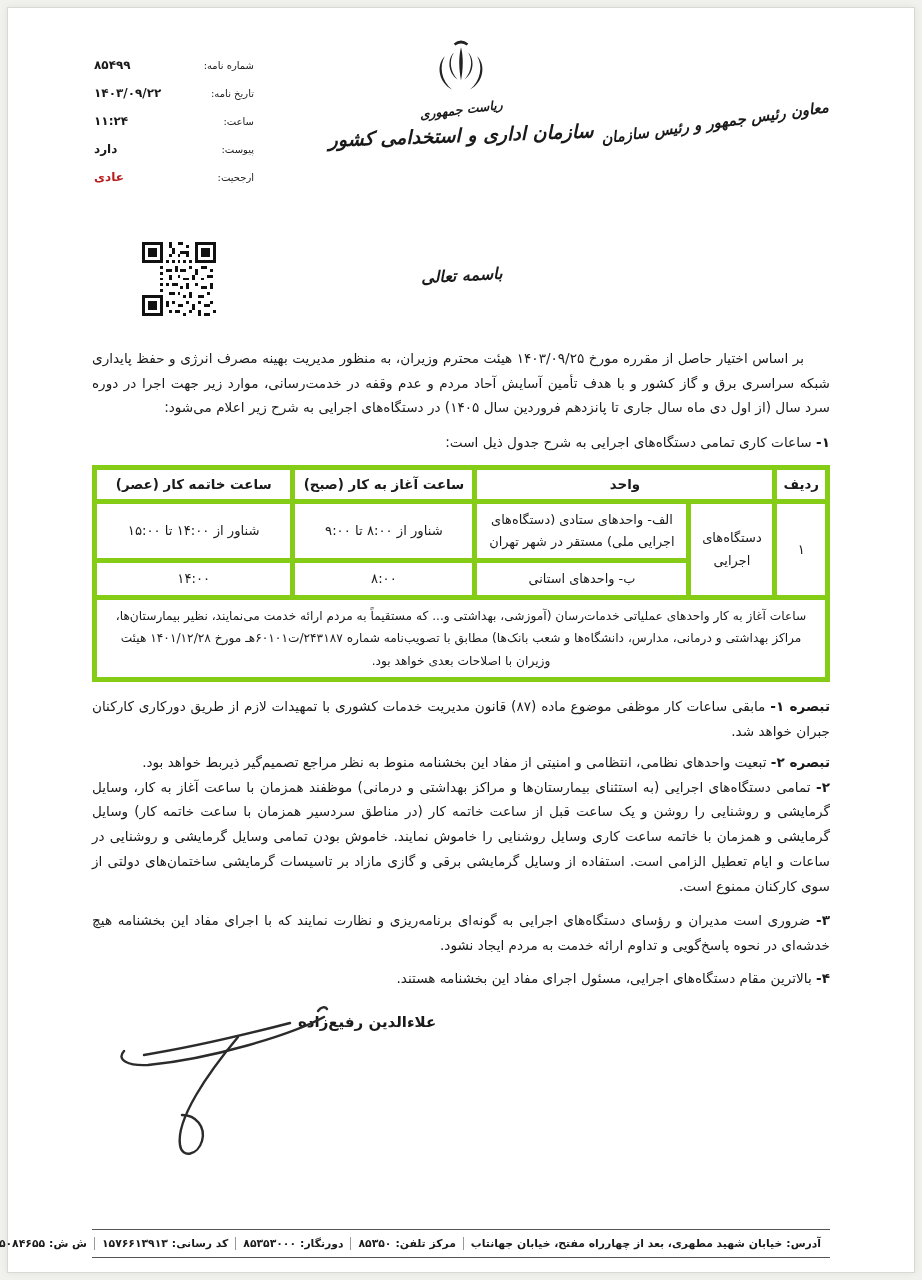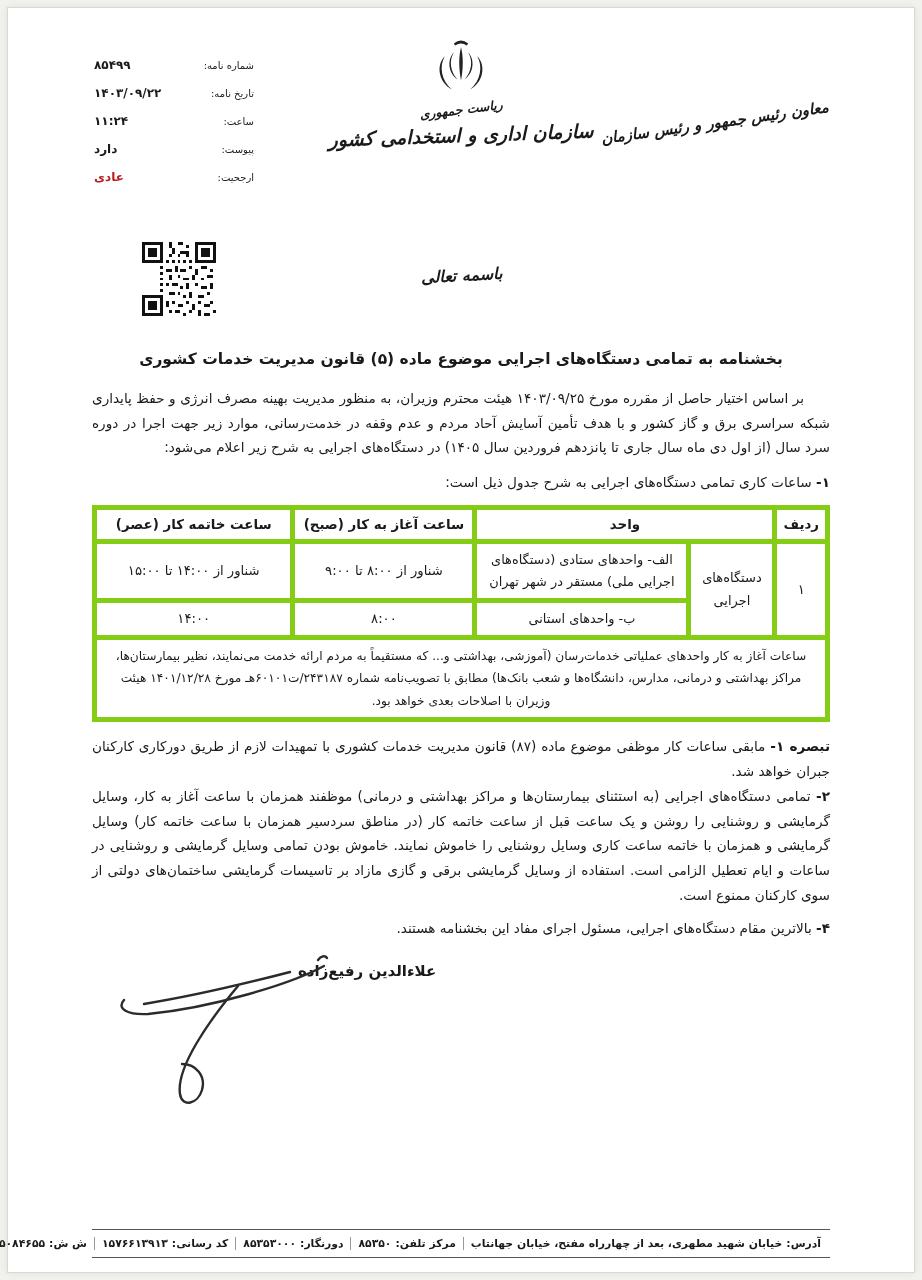--- a/index.html
+++ b/index.html
@@ -218,21 +218,20 @@
             <rect x="16" y="23" width="1" height="1"></rect>
             <rect x="19" y="23" width="1" height="2"></rect>
             <rect x="21" y="24" width="2" height="1"></rect>
             <rect x="24" y="23" width="1" height="1"></rect>
         </g>
       </svg>
     </span>
     <div class="besmele">باسمه تعالی</div>
   </div>
 
-  <div class="doc-title">بخشنامه به تمامی دستگاه‌های اجرایی موضوع ماده (۵) قانون مدیریت خدمات کشوری</div>
 
   <p class="body-par intro">بر اساس اختیار حاصل از مقرره مورخ ۱۴۰۳/۰۹/۲۵ هیئت محترم وزیران، به منظور مدیریت بهینه مصرف انرژی و حفظ پایداری شبکه سراسری برق و گاز کشور و با هدف تأمین آسایش آحاد مردم و عدم وقفه در خدمت‌رسانی، موارد زیر جهت اجرا در دوره سرد سال (از اول دی ماه سال جاری تا پانزدهم فروردین سال ۱۴۰۵) در دستگاه‌های اجرایی به شرح زیر اعلام می‌شود:</p>
 
   <p class="body-par item">
     <b class="prefix">۱-</b>
     <span>ساعات کاری تمامی دستگاه‌های اجرایی به شرح جدول ذیل است:</span>
   </p>
 
   <table class="hours">
     <colgroup>
@@ -265,26 +264,34 @@
       <td colspan="5" class="note-cell">ساعات آغاز به کار واحدهای عملیاتی خدمات‌رسان (آموزشی، بهداشتی و... که مستقیماً به مردم ارائه خدمت می‌نمایند، نظیر بیمارستان‌ها، مراکز بهداشتی و درمانی، مدارس، دانشگاه‌ها و شعب بانک‌ها) مطابق با تصویب‌نامه شماره ۲۴۳۱۸۷/ت۶۰۱۰۱هـ مورخ ۱۴۰۱/۱۲/۲۸ هیئت وزیران با اصلاحات بعدی خواهد بود.</td>
     </tr>
   </tbody>
     </table>
 
   <p class="body-par item" style="margin-top:12px">
     <b class="prefix">تبصره ۱-</b>
     <span>مابقی ساعات کار موظفی موضوع ماده (۸۷) قانون مدیریت خدمات کشوری با تمهیدات لازم از طریق دورکاری کارکنان جبران خواهد شد.</span>
   </p>
 
+  <p class="body-par item" style="margin-top:6px">
+    <b class="prefix">تبصره ۲-</b>
+    <span>تبعیت واحدهای نظامی، انتظامی و امنیتی از مفاد این بخشنامه منوط به نظر مراجع تصمیم‌گیر ذیربط خواهد بود.</span>
+  </p>
 
   <p class="body-par item" style="margin-top:0">
     <b class="prefix">۲-</b>
     <span>تمامی دستگاه‌های اجرایی (به استثنای بیمارستان‌ها و مراکز بهداشتی و درمانی) موظفند همزمان با ساعت آغاز به کار، وسایل گرمایشی و روشنایی را روشن و یک ساعت قبل از ساعت خاتمه کار (در مناطق سردسیر همزمان با ساعت خاتمه کار) وسایل گرمایشی و همزمان با خاتمه ساعت کاری وسایل روشنایی را خاموش نمایند. خاموش بودن تمامی وسایل گرمایشی و روشنایی در ساعات و ایام تعطیل الزامی است. استفاده از وسایل گرمایشی برقی و گازی مازاد بر تاسیسات گرمایشی ساختمان‌های دولتی از سوی کارکنان ممنوع است.</span>
   </p>
 
+  <p class="body-par item">
+    <b class="prefix">۳-</b>
+    <span>ضروری است مدیران و رؤسای دستگاه‌های اجرایی به گونه‌ای برنامه‌ریزی و نظارت نمایند که با اجرای مفاد این بخشنامه هیچ خدشه‌ای در نحوه پاسخ‌گویی و تداوم ارائه خدمت به مردم ایجاد نشود.</span>
+  </p>
 
   <p class="body-par item" style="margin-top:8px">
     <b class="prefix">۴-</b>
     <span>بالاترین مقام دستگاه‌های اجرایی، مسئول اجرای مفاد این بخشنامه هستند.</span>
   </p>
 
   <div class="sig">
     <span class="sig-name">علاءالدین رفیع‌زاده</span>
     <span class="sig-scribble">
       <svg width="250" height="160" viewBox="0 0 250 160" fill="none" stroke="#2b2b2b" stroke-width="2.4" stroke-linecap="round" aria-hidden="true">

